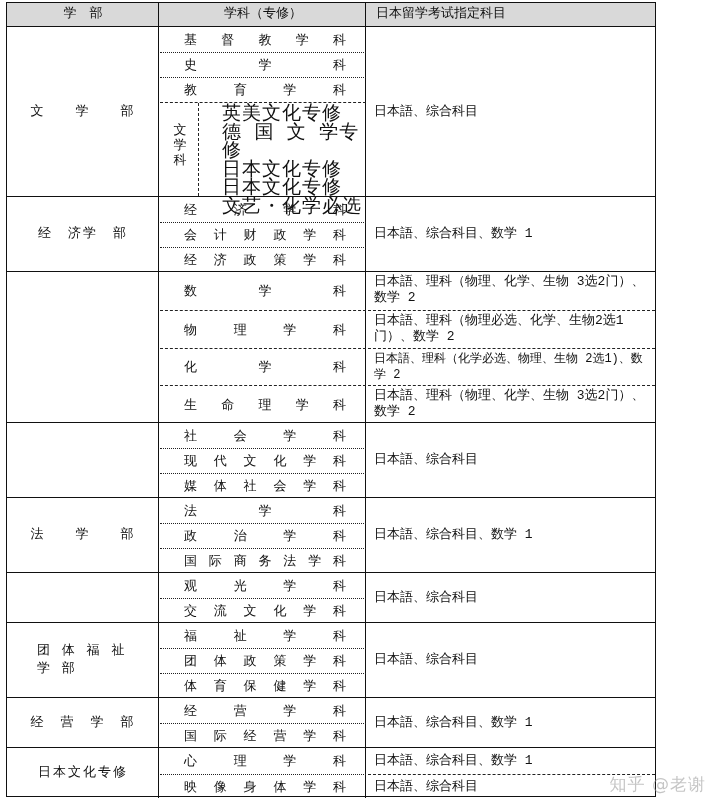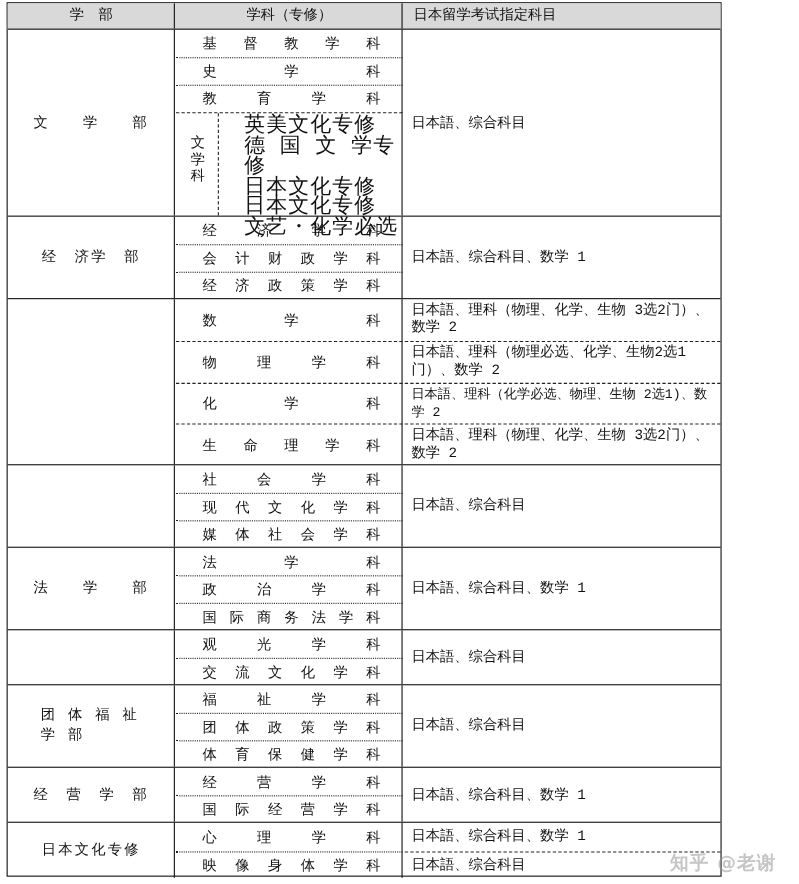--- a/index.html
+++ b/index.html
@@ -24,21 +24,21 @@
   .sub .ch { display: inline-block; }
   .exam { position: absolute; left: 361px; right: 0; top: 0; bottom: 0; }
   .ex { position: absolute; left: 0; right: 0; box-sizing: border-box; font-size: 13px;
         padding: 0 6px; line-height: 16px; display: flex; align-items: center; }
   .ex.top { align-items: flex-start; padding-top: 2px; }
   .ex.dash { border-top: 1px dashed #222; }
   .lit-label { position: absolute; left: 10px; width: 20px; top: 20px; font-size: 13px;
                line-height: 15px; text-align: center; }
   .lit-vline { position: absolute; left: 38px; top: 0; bottom: 0; border-left: 1px dashed #222; }
   .lit-list { position: absolute; left: 62px; top: 2px; font-size: 19px; line-height: 18.5px; letter-spacing: 1px; }
-  .watermark { position: absolute; right: 20px; bottom: 8px; font-size: 17px; color: rgba(150,150,150,0.55); letter-spacing: 1px; font-weight: bold; }
+  .watermark { position: absolute; right: 20px; bottom: 8px; font-size: 17px; color: rgba(150,150,150,0.55); letter-spacing: 1px; }
 </style>
 </head>
 <body>
 
 <div class="tbl">
 
   <div class="hdr">
     <div class="hcell" style="left:0;width:152px;text-align:center;">学　部</div>
     <div class="hcell" style="left:153px;width:206px;text-align:center;">学科（专修）</div>
     <div class="hcell" style="left:361px;right:0;padding-left:8px;">日本留学考试指定科目</div>

